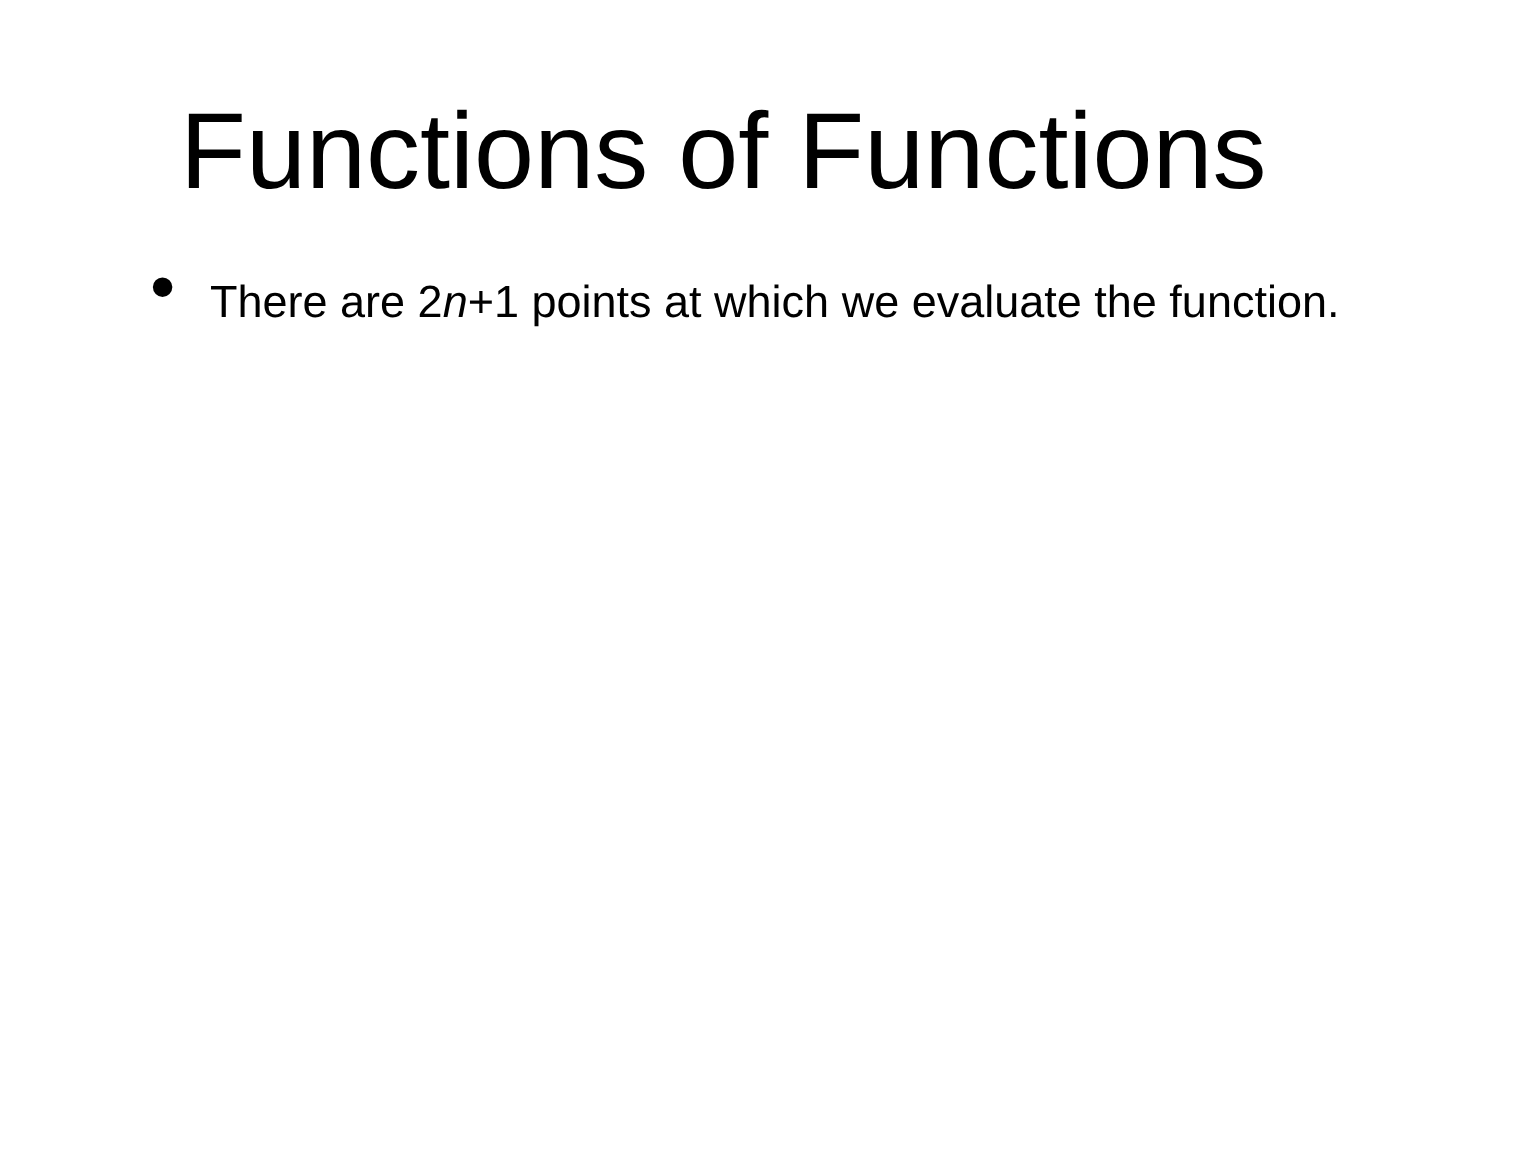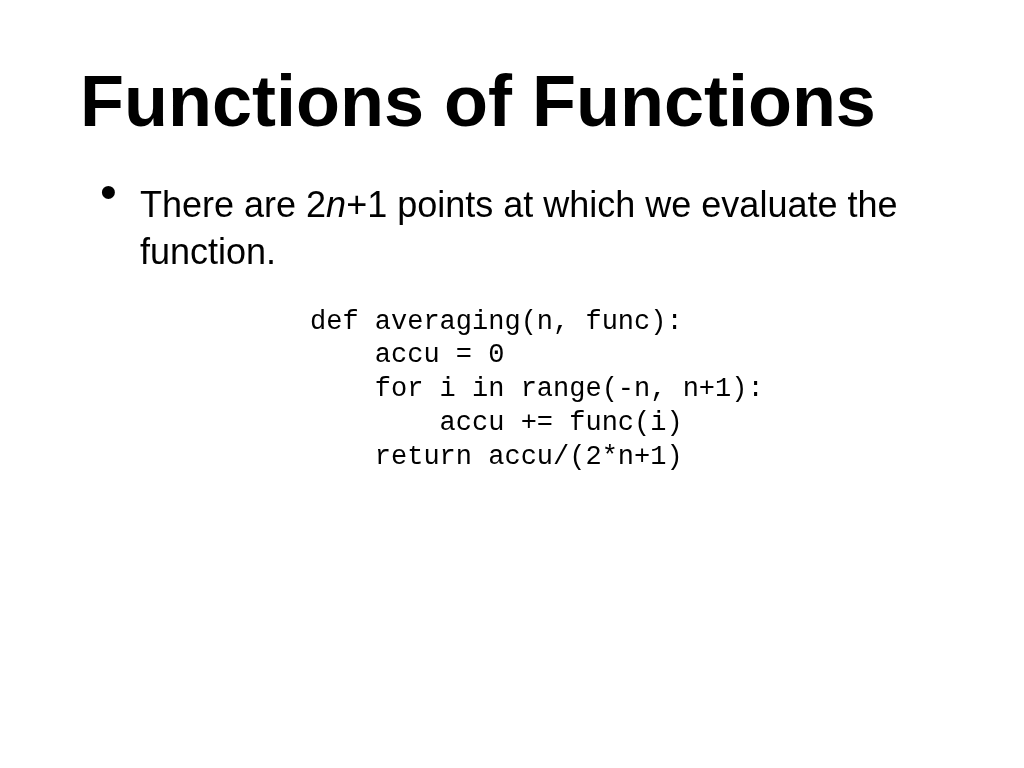--- a/index.html
+++ b/index.html
@@ -1,32 +1,27 @@
 <!DOCTYPE html>
 <html><head>
 <meta charset="utf-8">
 <style>
   * { margin: 0; padding: 0; box-sizing: border-box; }
   html, body { width: 1024px; height: 768px; background: #fff; font-family: Arial, Helvetica, sans-serif; color: #000; }
   .slide { width: 1024px; height: 768px; position: relative; padding: 40px 60px 0 60px; }
-  .title { font-size: 72px; font-weight: 700; letter-spacing: 0px; margin: 20px 0 40px 20px; white-space: nowrap; }
+  .title { font-size: 72px; font-weight: 400; letter-spacing: 0px; margin: 20px 0 40px 60px; white-space: nowrap; }
   .bullets { list-style: none; margin-left: 40px; }
-  .bullets li { position: relative; padding-left: 40px; font-size: 36px; line-height: 1.3; margin-bottom: 28px; max-width: 880px; }
+  .bullets li { position: relative; padding-left: 40px; font-size: 30px; line-height: 1.3; margin-bottom: 28px; max-width: 880px; }
   .bullets li::before { content: "•"; position: absolute; left: 0; top: -14px; font-size: 48px; line-height: 1; }
   .italic { font-style: italic; }
   .code { font-family: "Courier New", Courier, monospace; font-size: 27px; line-height: 1.25; white-space: pre; margin-left: 250px; margin-top: 30px; }
 </style>
 </head>
 <body>
 
 <div class="slide">
   <h1 class="title">Functions of Functions</h1>
   <ul class="bullets">
     <li>
       <span>There are 2</span><span class="italic">n</span><span>+1 points at which we evaluate the function.</span>
     </li>
   </ul>
-  <div class="code">def averaging(n, func):
-    accu = 0
-    for i in range(-n, n+1):
-        accu += func(i)
-    return accu/(2*n+1)</div>
 </div>
 
 </body></html>

